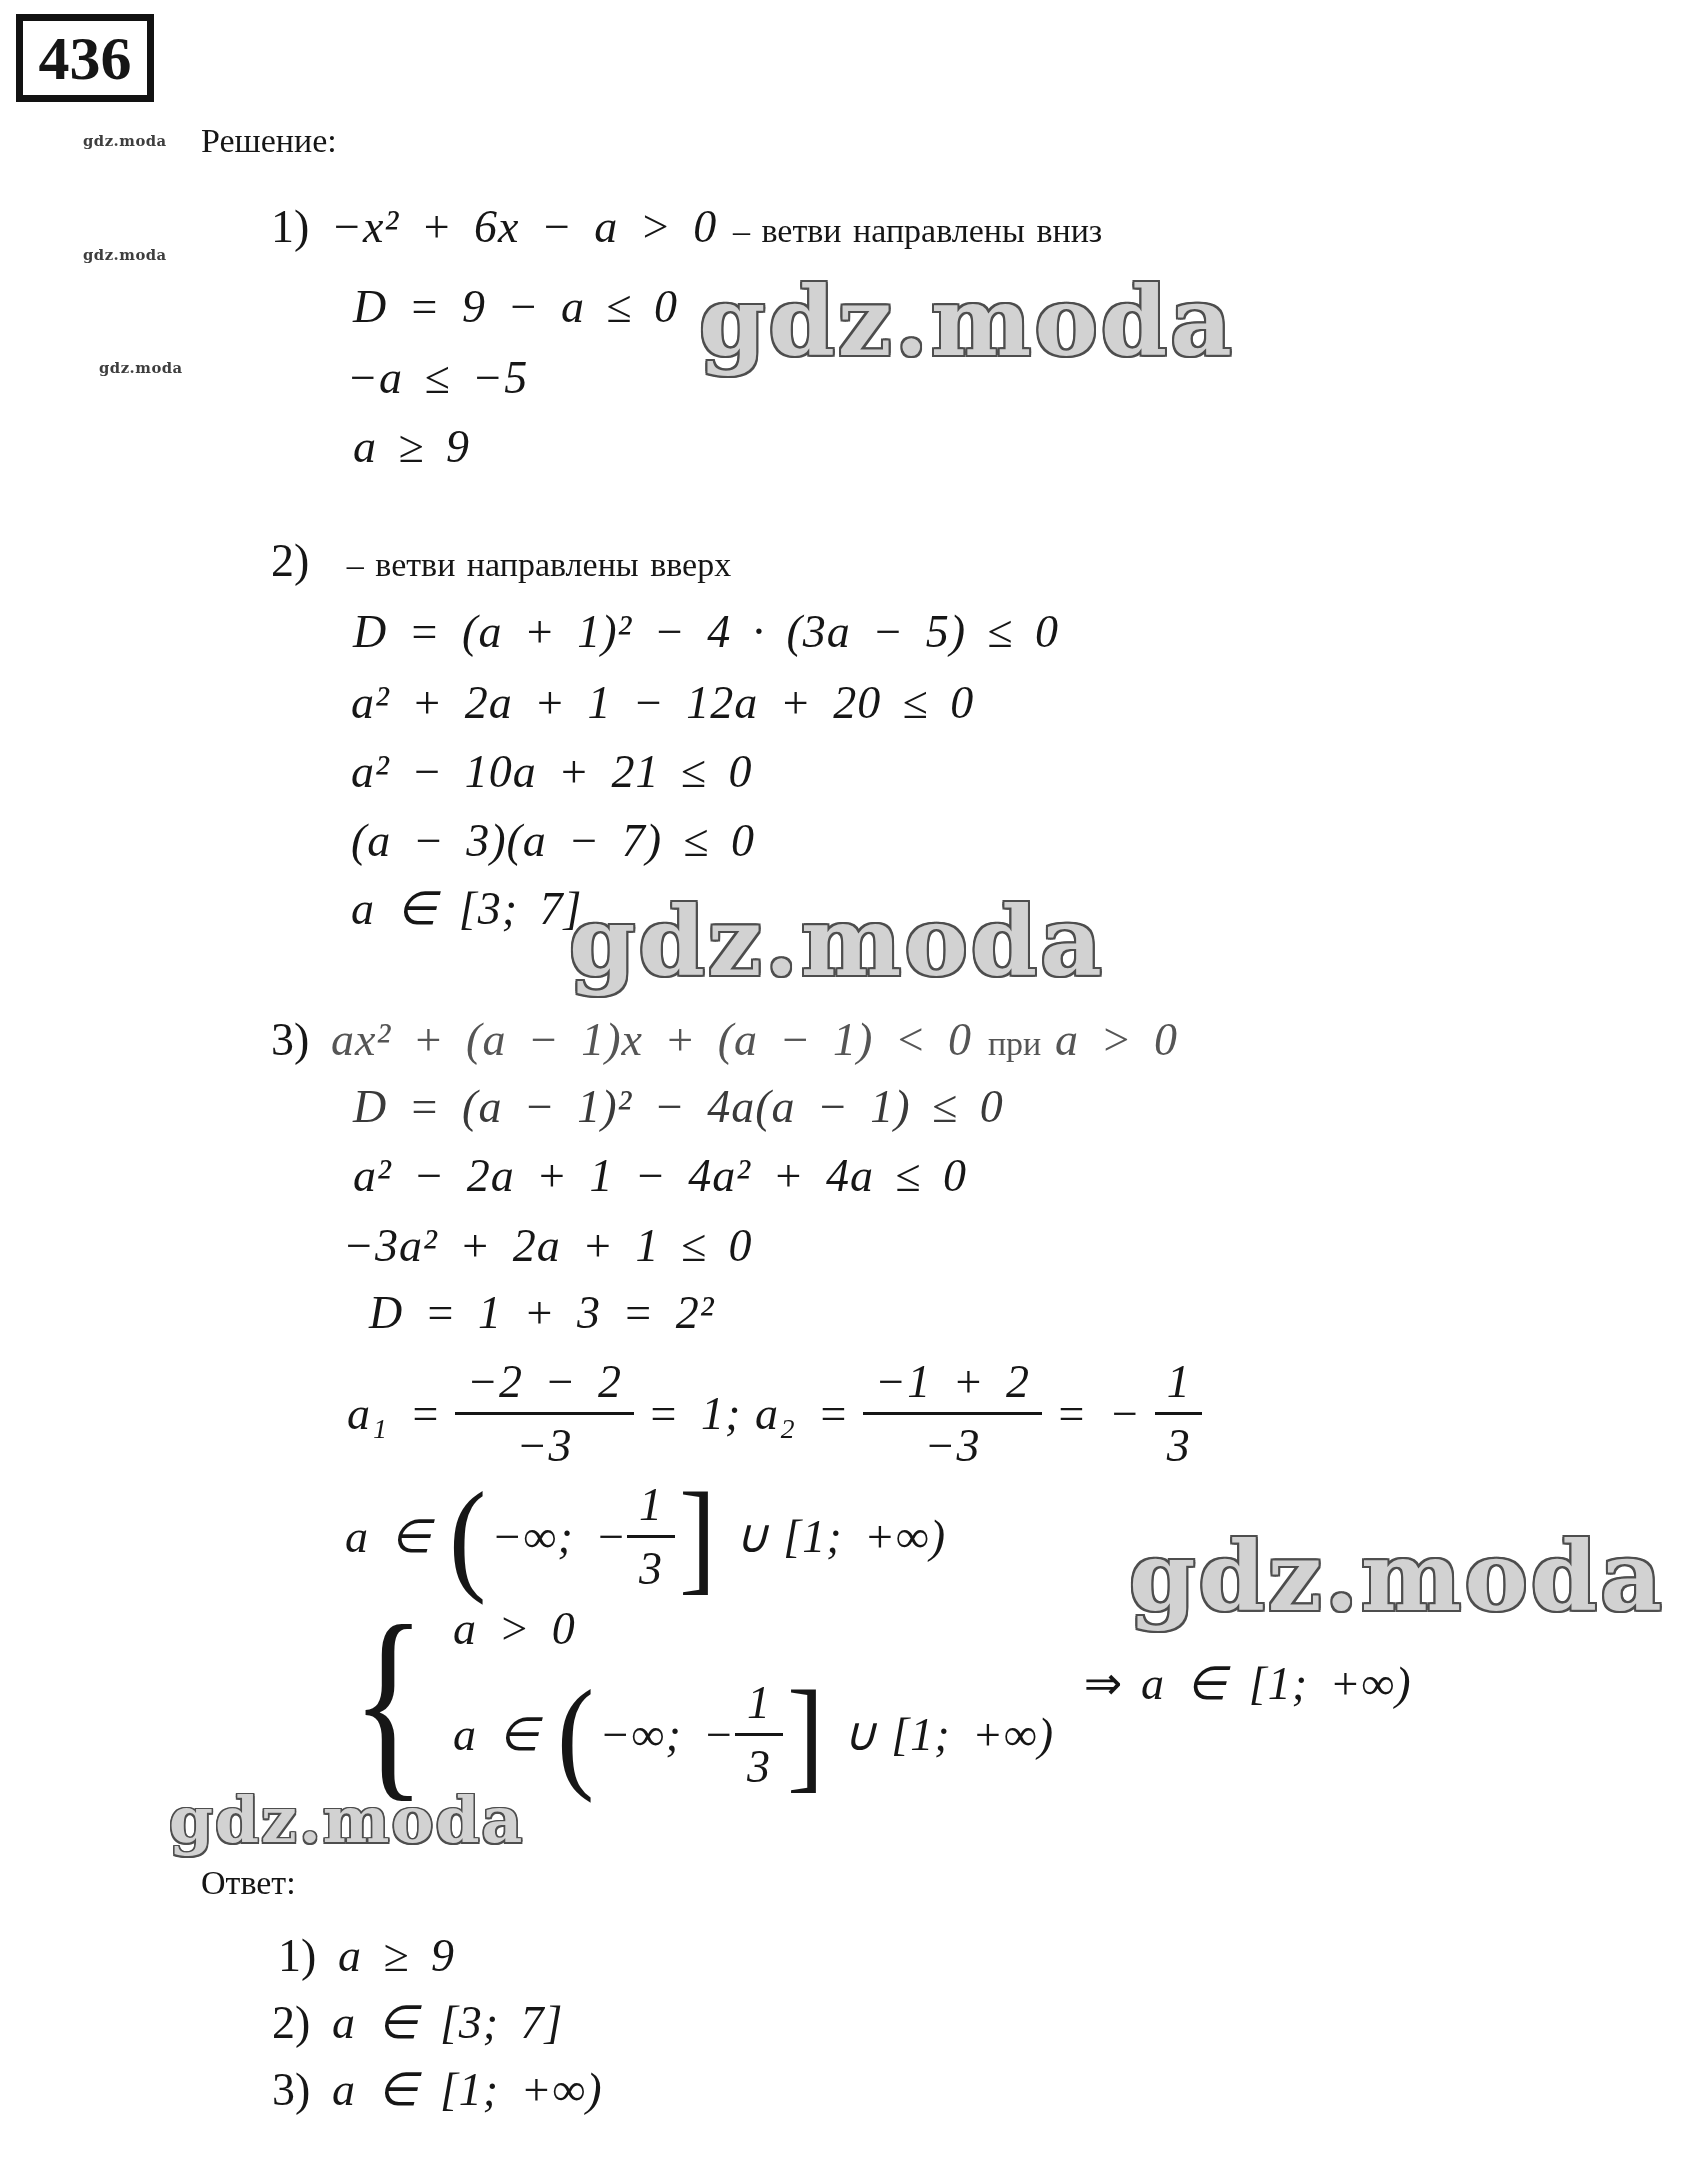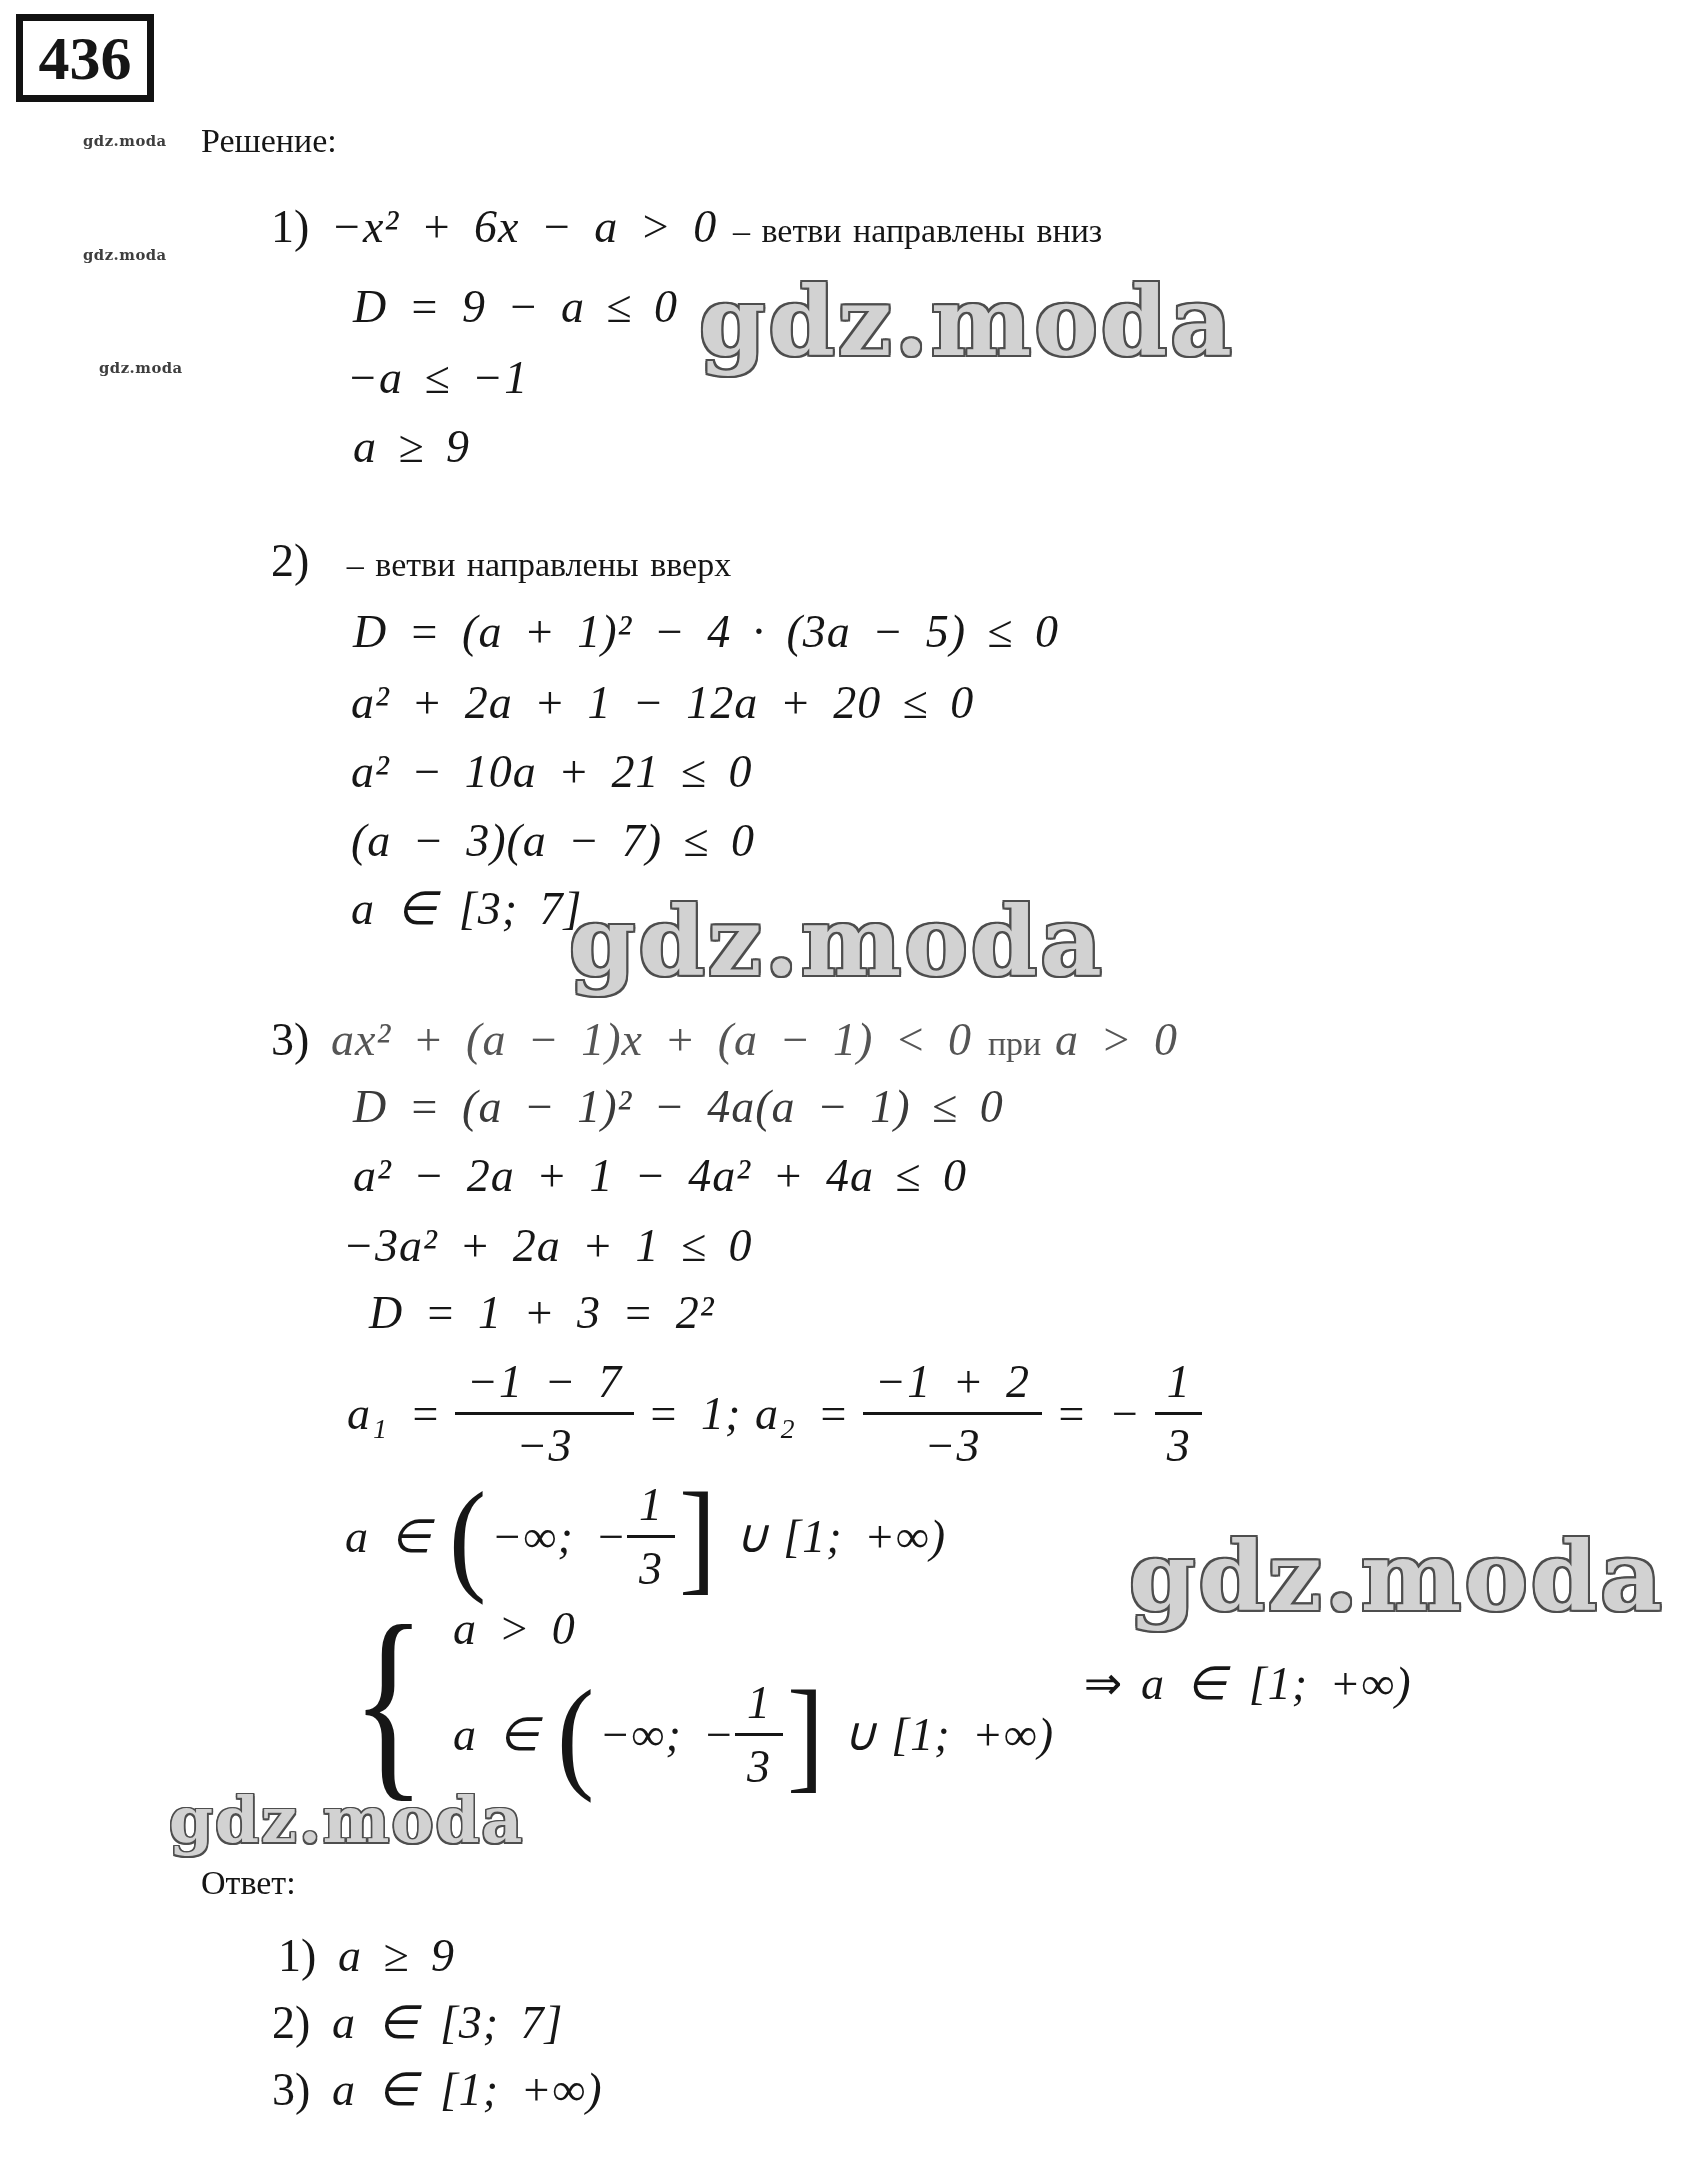--- a/index.html
+++ b/index.html
@@ -61,21 +61,21 @@
   <div class="row" style="left:271px; top:200px;">
     <span class="lbl">1)</span>
     <span class="math">−x² + 6x − a &gt; 0</span>
     <span class="note">– ветви направлены вниз</span>
   </div>
   <div class="row" style="left:353px; top:280px;">
     <span class="math">D = 9 − a ≤ 0</span>
   </div>
   <div class="wm-lg" style="left:699px; top:274px;">gdz.moda</div>
   <div class="row" style="left:347px; top:351px;">
-    <span class="math">−a ≤ −1</span>
+    <span class="math">−a ≤ −5</span>
   </div>
   <div class="row" style="left:353px; top:420px;">
     <span class="math">a ≥ 9</span>
   </div>
 
   <div class="row" style="left:271px; top:534px;">
     <span class="lbl">2)</span>
     <span class="note">– ветви направлены вверх</span>
   </div>
   <div class="row" style="left:353px; top:605px;">
@@ -110,21 +110,21 @@
   <div class="row" style="left:343px; top:1219px;">
     <span class="math">−3a² + 2a + 1 ≤ 0</span>
   </div>
   <div class="row" style="left:353px; top:1286px;margin-left:16px;">
     <span class="math">D = 1 + 3 = 2²</span>
   </div>
 
   <div class="row center math" style="left:347px; top:1340px; height:148px;">
     <span class="gap-r">a₁ =</span>
     <span class="frac">
-      <span class="fnum">−1 − 7</span>
+      <span class="fnum">−2 − 2</span>
       <span class="fden">−3</span>
     </span>
     <span class="gap-l gap-r">= 1;</span>
     <span class="gap-r">a₂ =</span>
     <span class="frac">
       <span class="fnum">−1 + 2</span>
       <span class="fden">−3</span>
     </span>
     <span class="gap-l gap-r">= −</span>
     <span class="frac">

